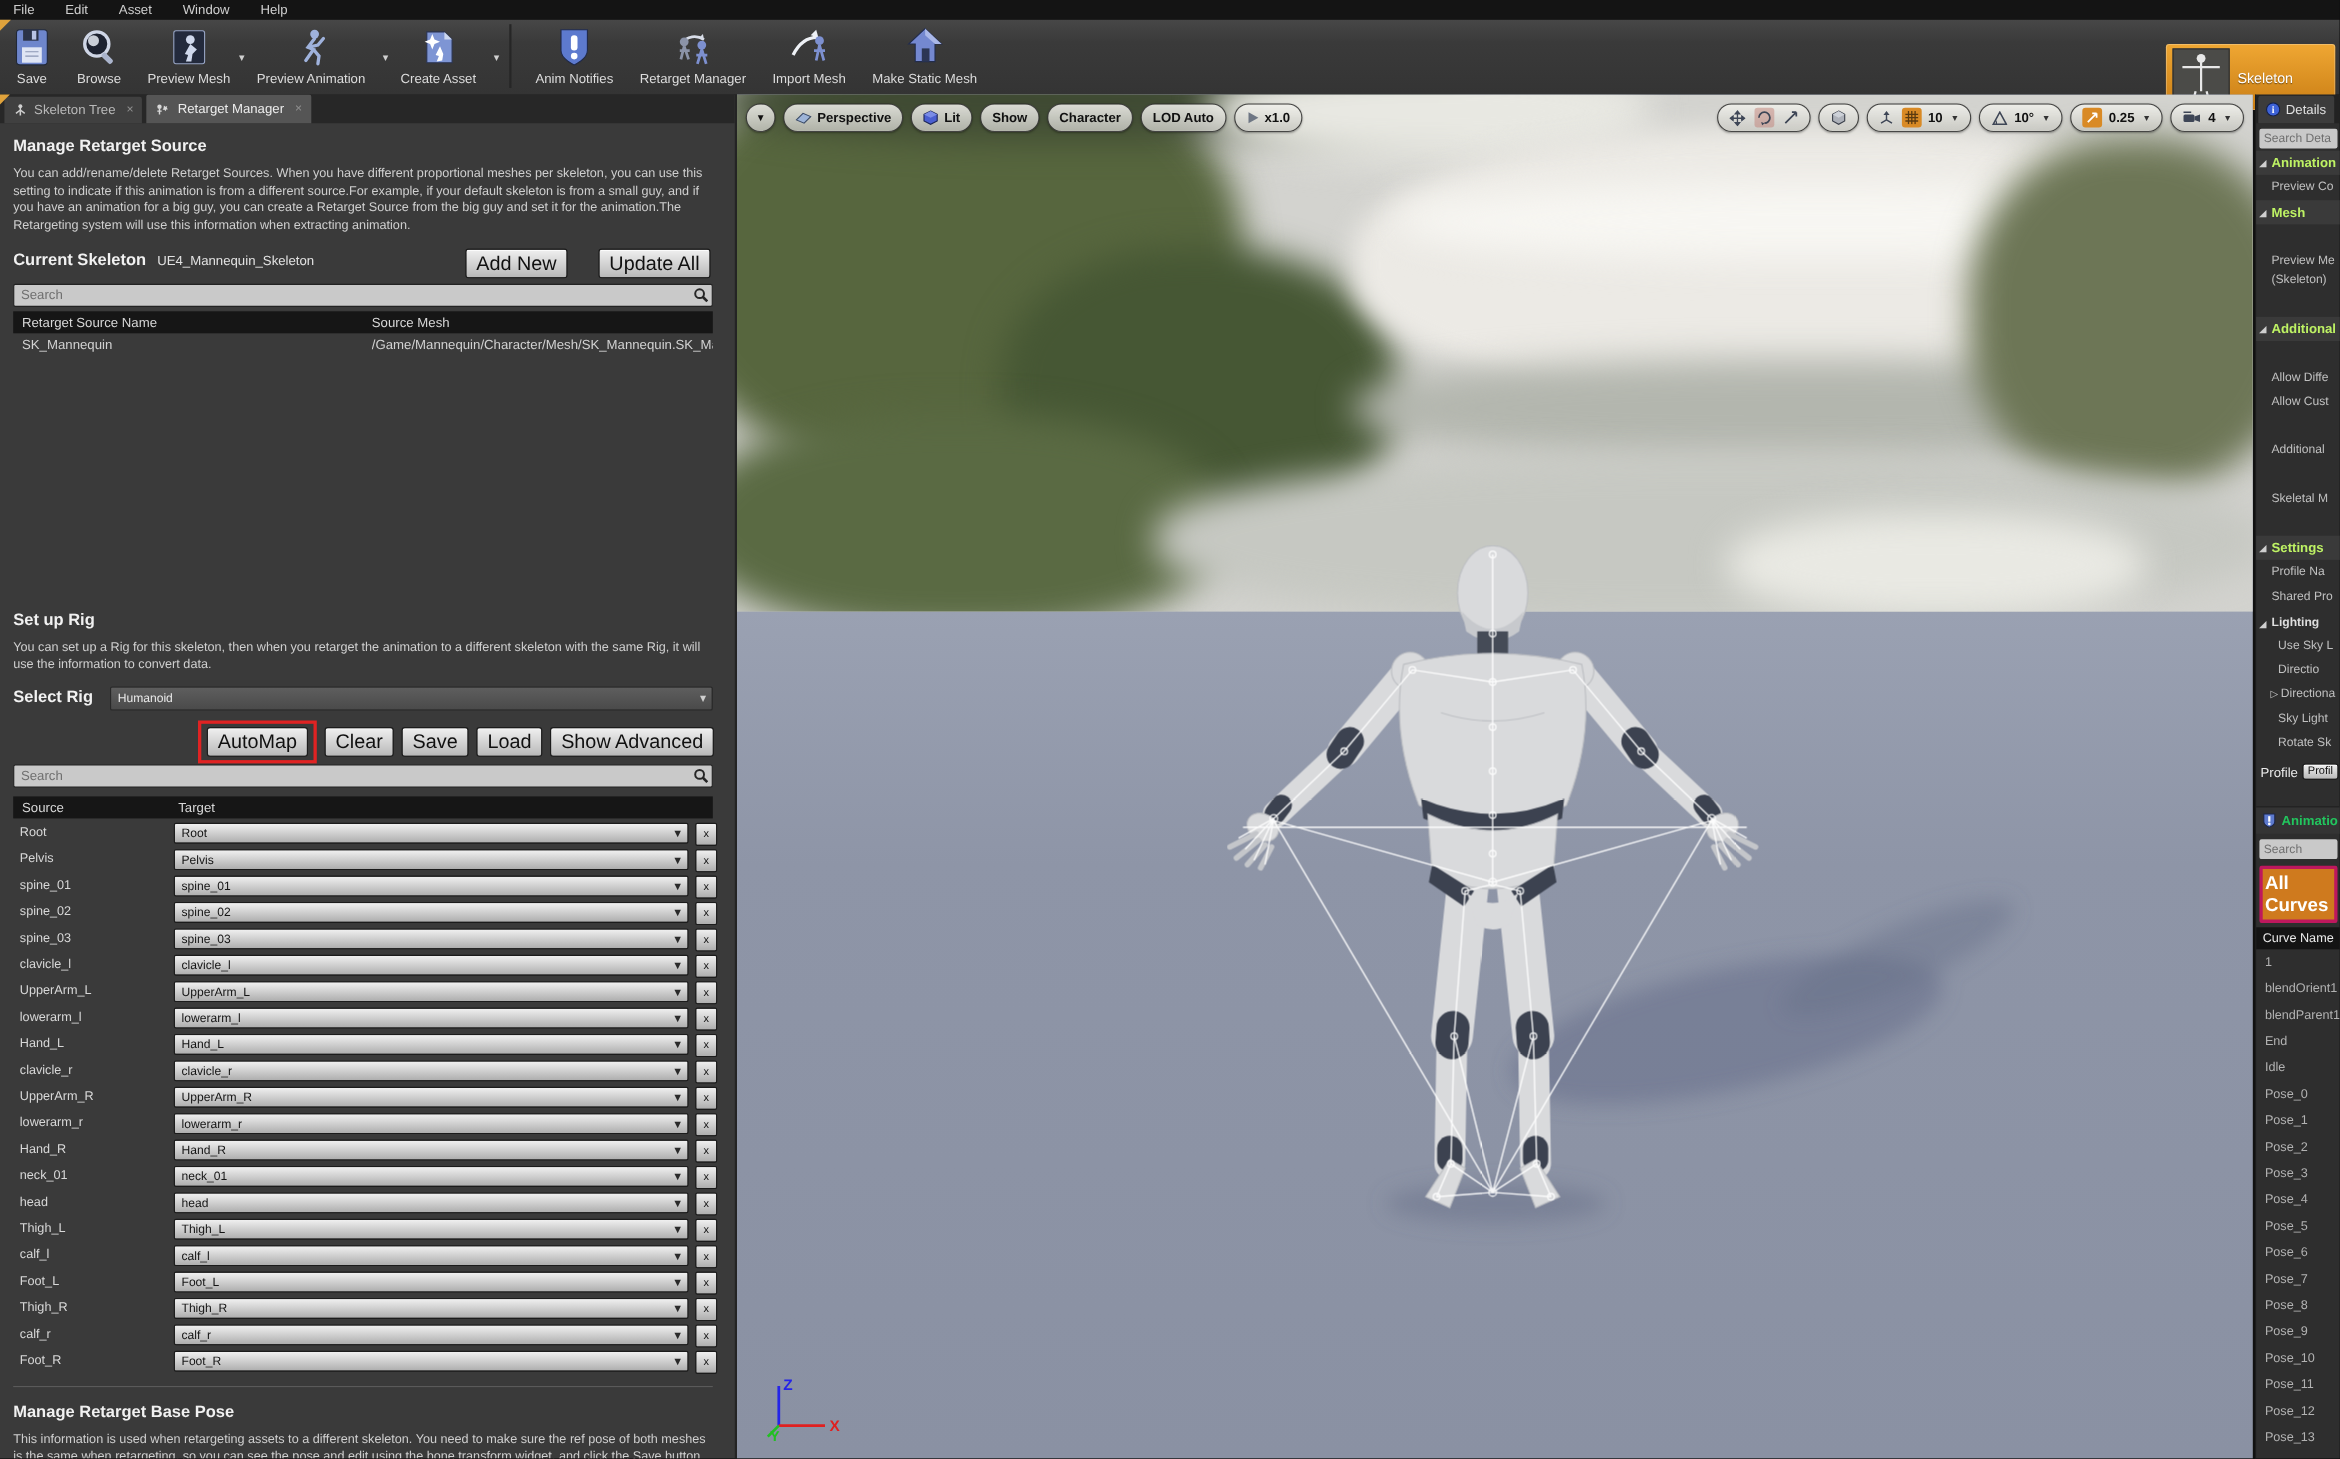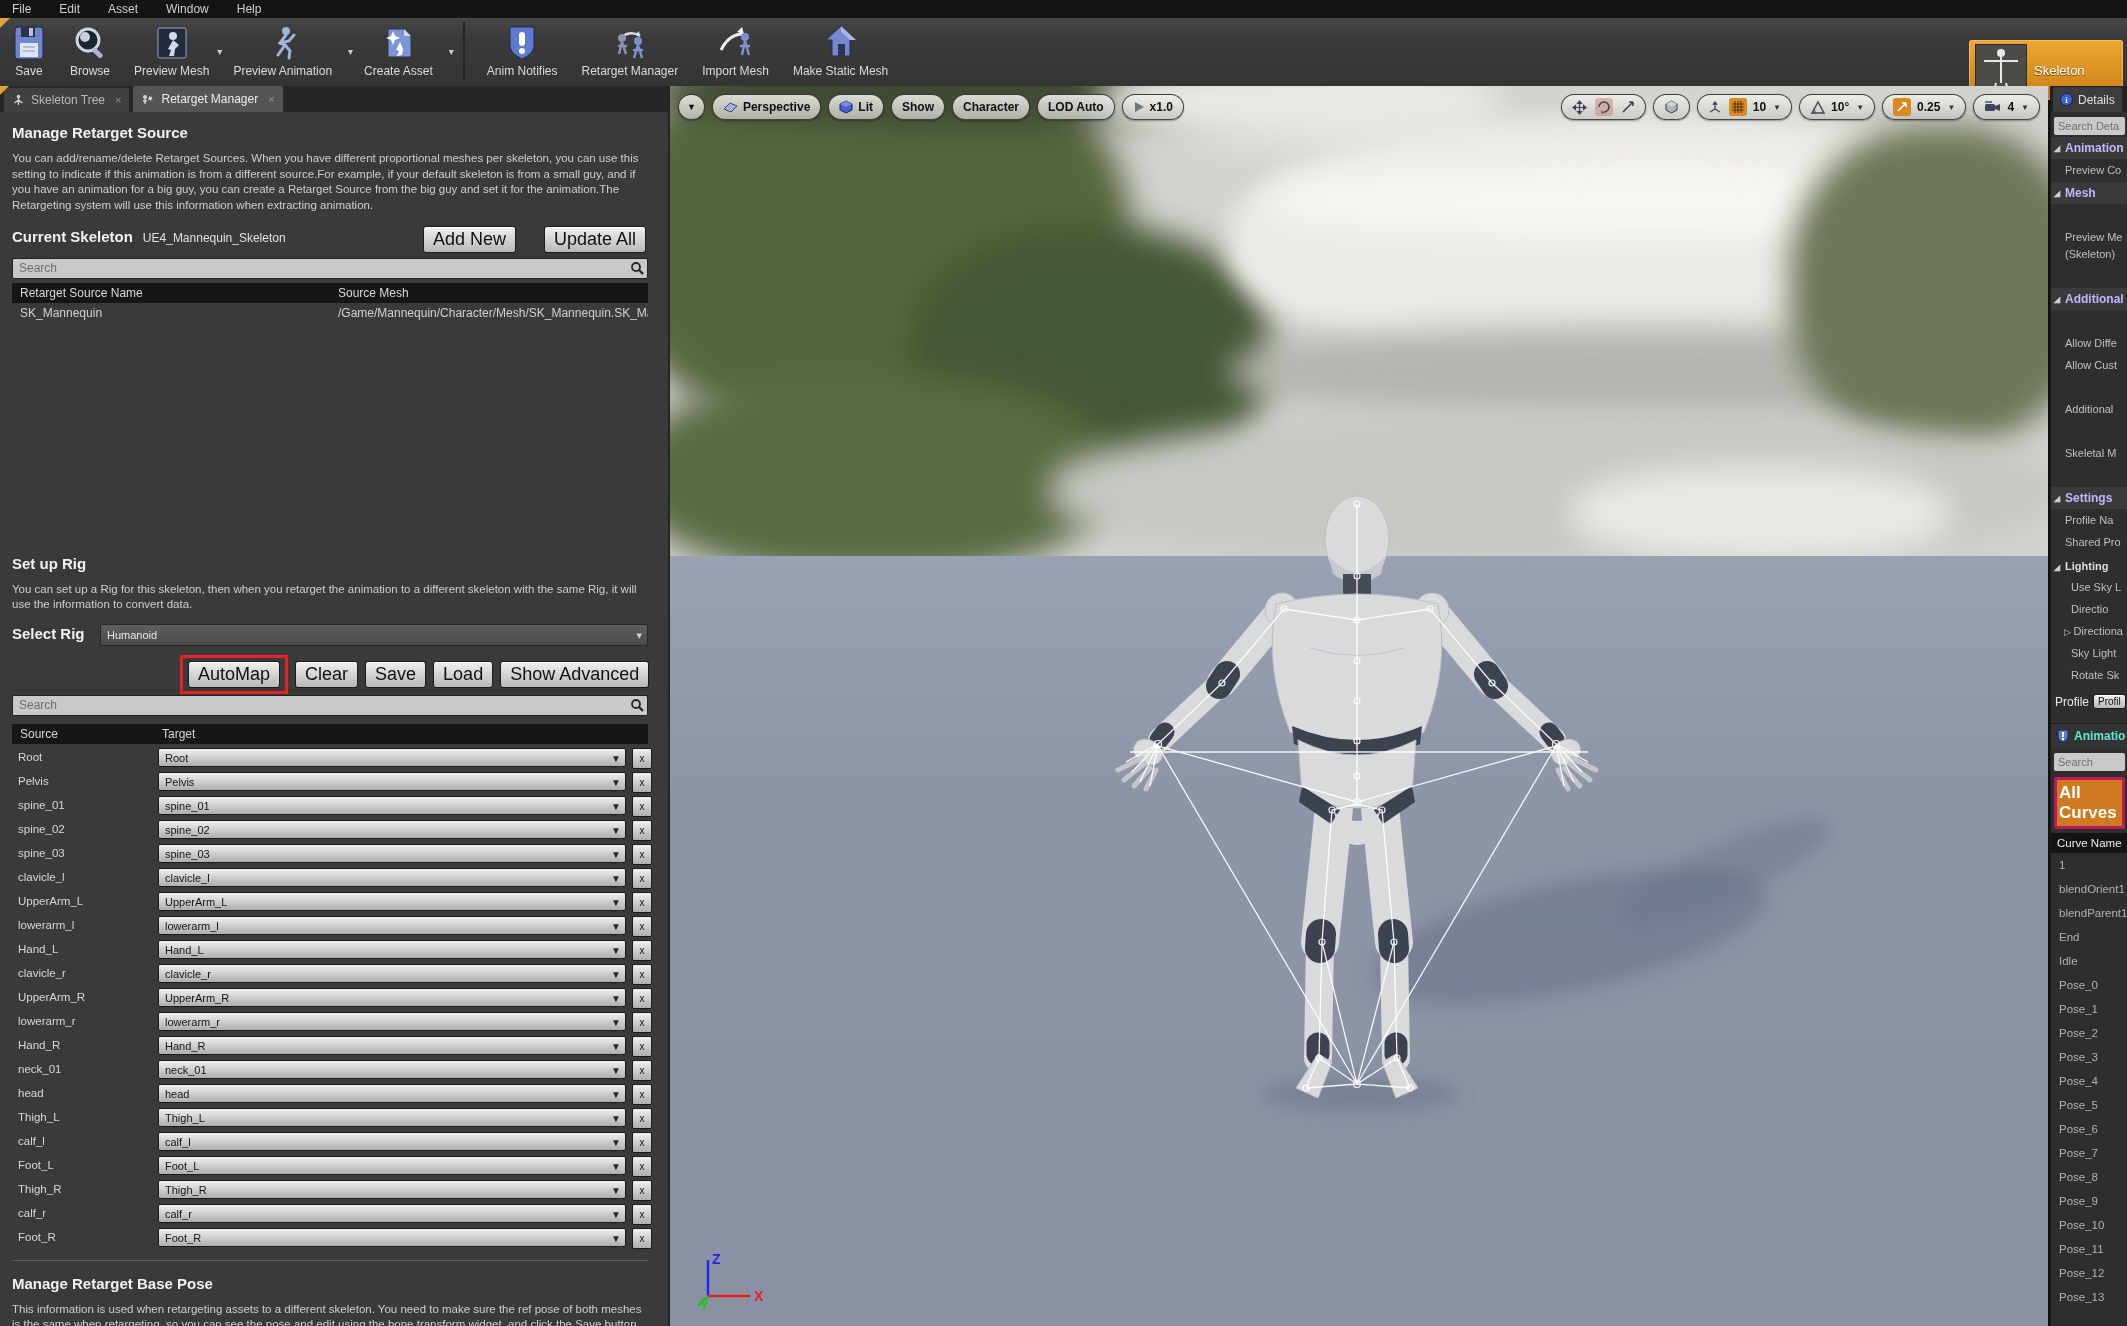--- a/index.html
+++ b/index.html
@@ -98,34 +98,34 @@
   
   #rightpanel{position:absolute;left:2050px;top:86px;width:77px;height:1240px;background:#2e2e2e;
       border-left:1px solid #1c1c1c;overflow:hidden;font-size:11px;color:#c0c0c0;}
   #rp-tabbar{height:26px;background:#222;display:flex;align-items:flex-end;}
   #rp-tab{height:25px;background:#3c3c3c;display:flex;align-items:center;gap:5px;padding:0 7px;
       color:#e0e0e0;font-size:12px;border-radius:2px 2px 0 0;margin-left:2px;cursor:pointer;}
   .rp-search{position:relative;height:18px;background:#c9c9c9;margin:5px 3px 2px 3px;border-radius:2px;overflow:hidden;}
   .rp-search input{position:absolute;inset:0;border:0;background:transparent;font-size:11px;color:#444;
       padding:0 4px;outline:none;width:100%;box-sizing:border-box;font-family:"Liberation Sans",sans-serif;}
   .rp-search input::placeholder{color:#6f6f6f;}
-  .rp-h{font-weight:bold;color:#c4b5fd;background:#3a3a3a;padding:4px 2px 4px 14px;font-size:12px;
+  .rp-h{font-weight:bold;color:#bef264;background:#3a3a3a;padding:4px 2px 4px 14px;font-size:12px;
       margin-top:1px;position:relative;white-space:nowrap;overflow:hidden;}
   .rp-h::before,.rp-s::before{content:"◢";position:absolute;left:3px;font-size:8px;color:#cfcfcf;top:7px;}
   .rp-s{font-weight:bold;color:#dedede;padding:4px 2px 4px 14px;position:relative;margin-top:3px;white-space:nowrap;}
   .rp-r{padding:5px 2px 5px 14px;white-space:nowrap;overflow:hidden;}
   .rp-r2{padding:0 2px 5px 14px;white-space:nowrap;overflow:hidden;}
   .rp-ri{padding:5px 2px 5px 20px;white-space:nowrap;overflow:hidden;}
   .rp-ria{padding:5px 2px 5px 13px;white-space:nowrap;overflow:hidden;}
   .rp-ria::before{content:"▷ ";font-size:9px;color:#cfcfcf;}
   .rp-gap{height:22px;}
   #rp-profile{display:flex;align-items:center;gap:4px;padding:4px 2px 4px 4px;margin-top:4px;color:#eaeaea;font-size:12px;}
   #rp-profile .btn{font-size:10px;padding:1px 4px;max-width:40px;overflow:hidden;}
-  #rp-curves-h{margin-top:10px;background:#343434;height:24px;display:flex;align-items:center;gap:5px;
-      padding-left:6px;font-weight:bold;color:#5eead4;font-size:12px;border-top:1px solid #1e1e1e;white-space:nowrap;overflow:hidden;}
+  #rp-curves-h{margin-top:20px;background:#343434;height:24px;display:flex;align-items:center;gap:5px;
+      padding-left:6px;font-weight:bold;color:#22c55e;font-size:12px;border-top:1px solid #1e1e1e;white-space:nowrap;overflow:hidden;}
   #all-curves{margin:4px 3px;background:#cf7a1e;border:3px solid #be185d;border-radius:2px;color:#fff;
       font-size:17px;font-weight:bold;padding:3px 2px;display:inline-block;cursor:pointer;}
   #curve-name-h{background:#141414;color:#eaeaea;padding:4px 6px;font-size:11.5px;}
   .curve-item{padding:6px 2px 6px 8px;color:#b2b2b2;font-size:11.5px;white-space:nowrap;overflow:hidden;cursor:pointer;}
 </style>
 </head>
 <body>
 
 <div id="menubar">
   <span>File</span>

